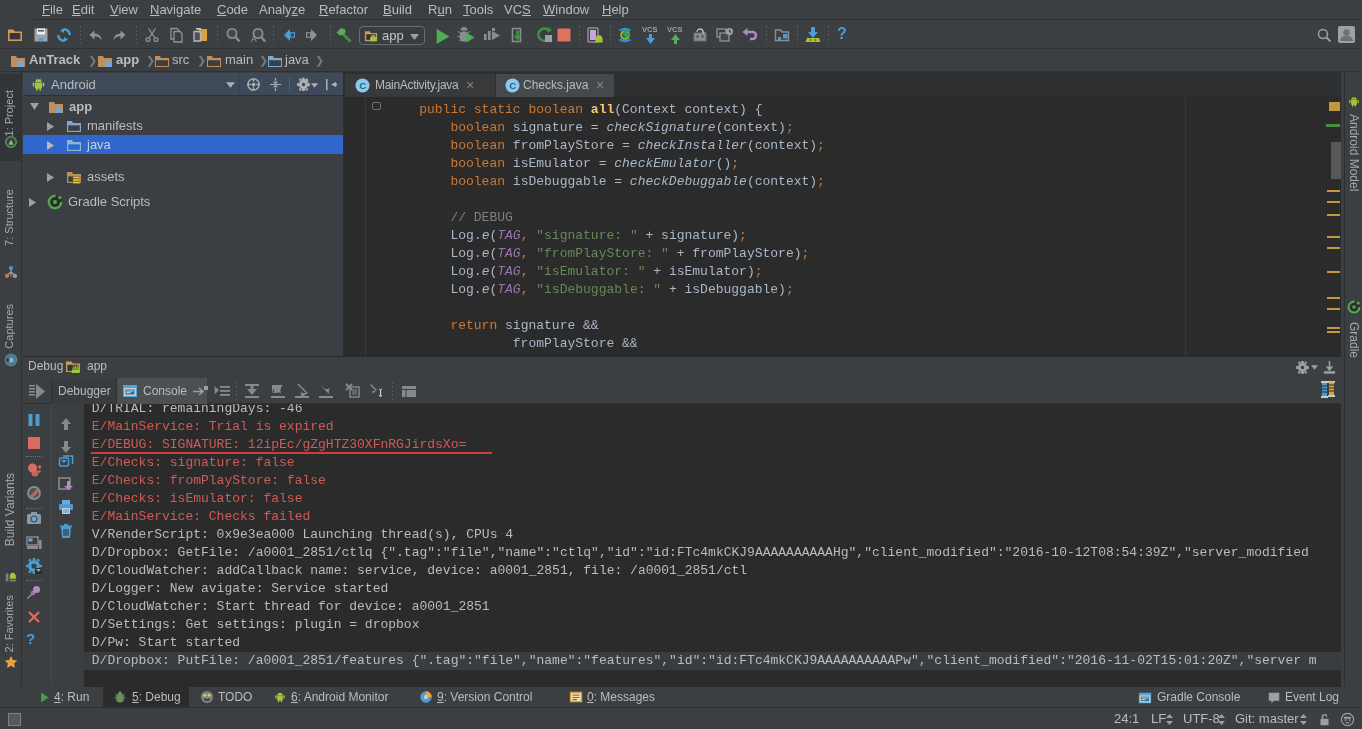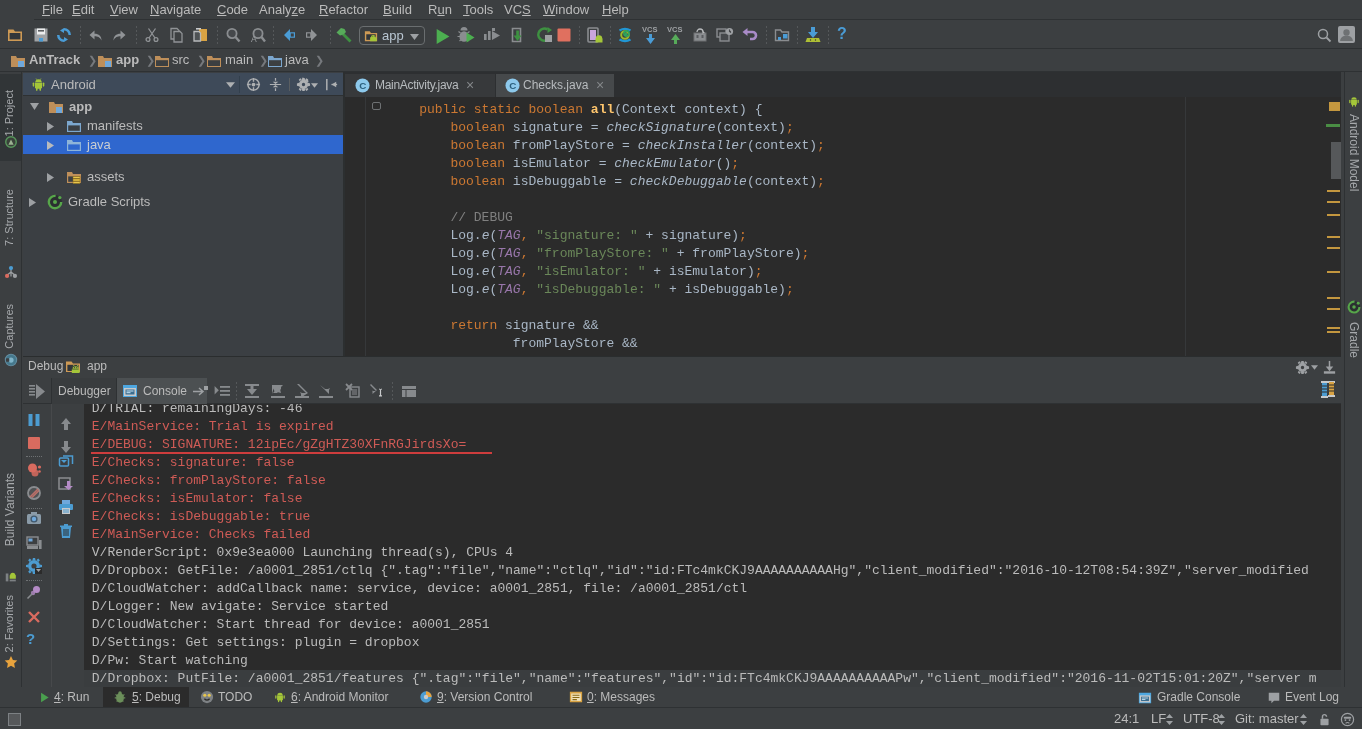--- a/index.html
+++ b/index.html
@@ -685,29 +685,28 @@
   </div>
   <div style="position:absolute;left:28px;top:48px;width:1px;height:283px;background:#47494B;"></div>
   <div id="console">
       <div style="margin-top:-4px;">
         <div class="cl"> D/TRIAL: remainingDays: -46</div>
         <div class="cl red"> E/MainService: Trial is expired</div>
         <div class="cl red"> E/DEBUG: SIGNATURE: 12ipEc/gZgHTZ30XFnRGJirdsXo=</div>
         <div class="cl red"> E/Checks: signature: false</div>
         <div class="cl red"> E/Checks: fromPlayStore: false</div>
         <div class="cl red"> E/Checks: isEmulator: false</div>
-        <div class="cl red"> E/Checks: isDebuggable: true</div>
         <div class="cl red"> E/MainService: Checks failed</div>
         <div class="cl"> V/RenderScript: 0x9e3ea000 Launching thread(s), CPUs 4</div>
         <div class="cl"> D/Dropbox: GetFile: /a0001_2851/ctlq {".tag":"file","name":"ctlq","id":"id:FTc4mkCKJ9AAAAAAAAAAHg","client_modified":"2016-10-12T08:54:39Z","server_modified</div>
         <div class="cl"> D/CloudWatcher: addCallback name: service, device: a0001_2851, file: /a0001_2851/ctl</div>
         <div class="cl"> D/Logger: New avigate: Service started</div>
         <div class="cl"> D/CloudWatcher: Start thread for device: a0001_2851</div>
         <div class="cl"> D/Settings: Get settings: plugin = dropbox</div>
-        <div class="cl"> D/Pw: Start watching</div>
+        <div class="cl"> D/Pw: Start started</div>
         <div class="cl hl"> D/Dropbox: PutFile: /a0001_2851/features {".tag":"file","name":"features","id":"id:FTc4mkCKJ9AAAAAAAAAAPw","client_modified":"2016-11-02T15:01:20Z","server m</div>
       </div>
     </div>
   <div style="position:absolute;left:68px;top:96px;width:401px;height:2px;background:#CE3D3D;"></div>
 </div>
 <div class="a" id="rightstrip">
 <svg style="position:absolute;left:2px;top:22px" width="14" height="15" viewBox="0 0 24 24">
       <g fill="#A4C639">
         <path d="M7 9h10v7a2 2 0 0 1-2 2H9a2 2 0 0 1-2-2z"></path>
         <path d="M7.5 8.5c0-2.5 2-4 4.5-4s4.5 1.5 4.5 4z"></path>

